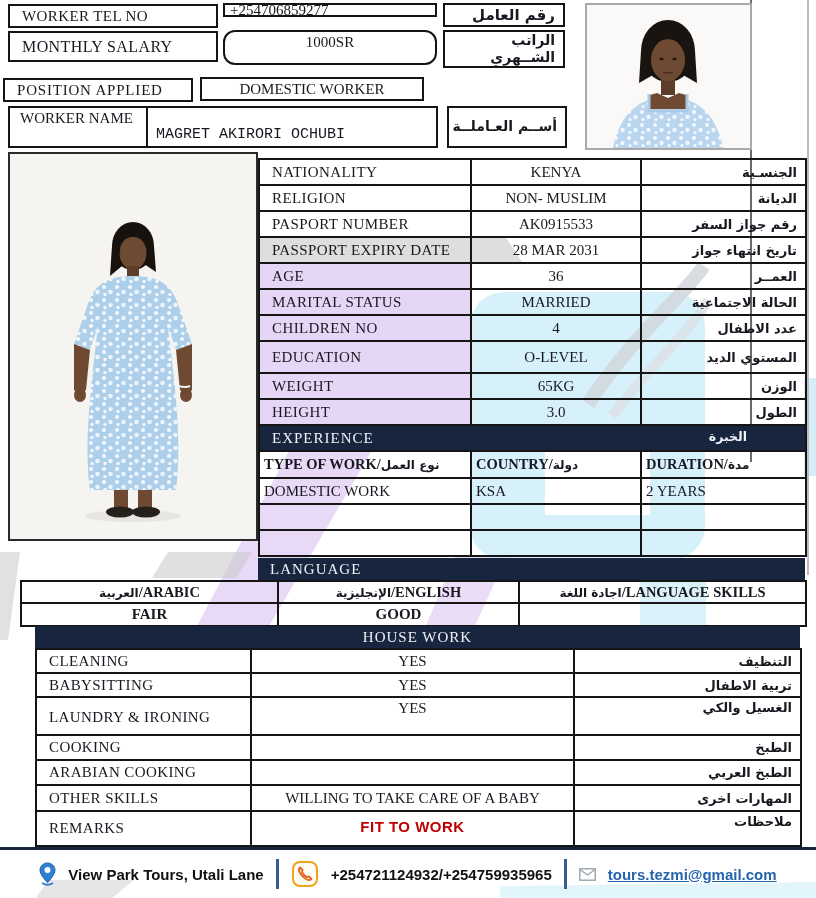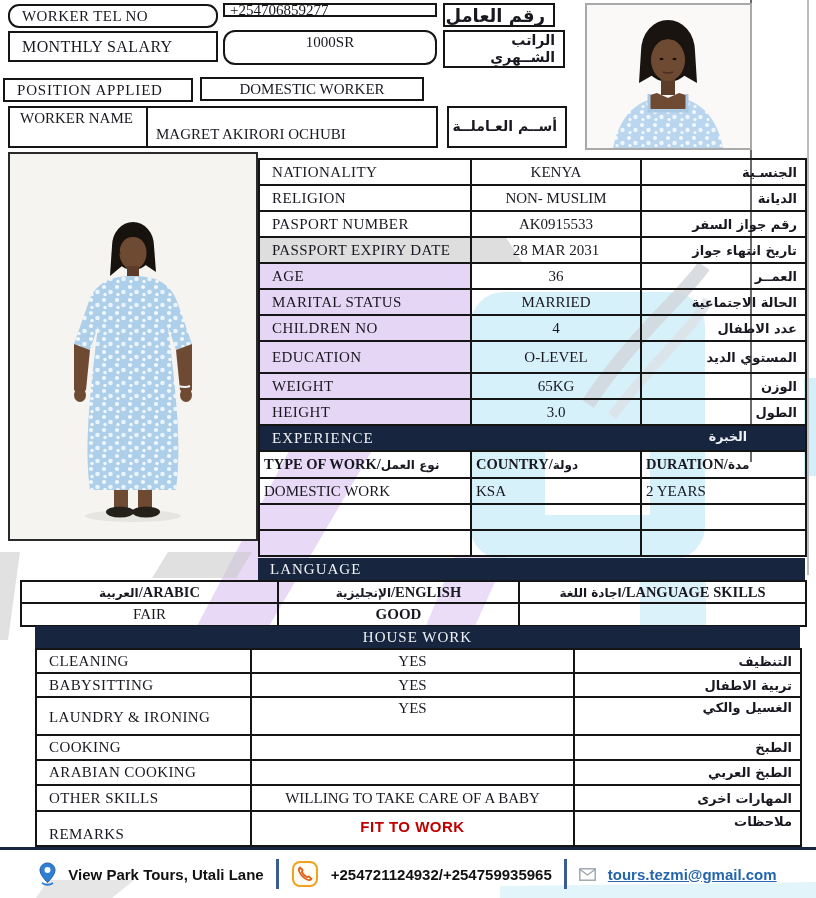--- a/index.html
+++ b/index.html
@@ -27,21 +27,21 @@
   .vline{position:absolute;z-index:0;}
   .footer-rule{position:absolute;left:0;top:847px;width:816px;height:3px;background:#17263E;z-index:2;}
   .footer{position:absolute;left:0;top:854px;width:816px;height:40px;display:flex;align-items:center;
           justify-content:center;gap:12px;font-family:"Liberation Sans",sans-serif;font-weight:bold;
           font-size:15px;color:#111;z-index:2;}
   .fsep{width:3px;height:30px;background:#3a5d8f;}
   .email{color:#2565AE;text-decoration:underline;}
   .red{color:#C00000;font-family:"Liberation Sans",sans-serif;font-weight:bold;letter-spacing:.5px;}
   .wn-box{display:flex;}
   .wn-left{width:138px;border-right:2px solid #151515;padding:2px 0 0 10px;font-size:15px;box-sizing:border-box;}
-  .wn-right{flex:1;display:flex;align-items:flex-end;padding:0 0 3px 8px;font-size:15px;}
+  .wn-right{flex:1;display:flex;align-items:flex-end;padding:0 0 3px 8px;font-size:15px;font-family:Liberation Mono, monospace;}
   .ar2{line-height:1.25;align-items:center;text-align:right;display:flex;}
 </style>
 </head>
 <body>
 
 <div class="page">
 
   <svg class="wm" width="816" height="898">
     <polygon points="180,238 505,236 522,262 180,264" fill="#C3C3C3" opacity="0.55"></polygon>
     <polygon points="250,262 470,262 470,430 252,430" fill="#D2B4EE" opacity="0.55"></polygon>
@@ -57,23 +57,23 @@
     <polygon points="168,552 252,552 236,578 152,578" fill="#C6C6C6" opacity="0.55"></polygon>
     <polygon points="0,552 20,552 8,640 0,640" fill="#CDCDCD" opacity="0.6"></polygon>
     <polygon points="48,880 134,880 112,898 36,898" fill="#CDCDCD" opacity="0.5"></polygon>
   </svg>
 
   <div class="vline" style="left:750px;top:0;width:2px;height:462px;background:#6a6a6a;"></div>
   <div class="vline" style="left:807px;top:0;width:2px;height:575px;background:#bdbdbd;"></div>
 
   <div class="layer">
 
-    <div class="box lbl" style="left:8px;top:4px;width:210px;height:24px;border-radius:11px;">WORKER TEL NO</div>
+    <div class="box lbl" style="left:8px;top:4px;width:210px;height:24px;">WORKER TEL NO</div>
     <div class="box val" style="left:223px;top:3px;width:214px;height:14px;justify-content:flex-start;padding-left:5px;">+254706859277</div>
-    <div class="box ar" style="left:443px;top:3px;width:112px;height:24px;font-size:18px;">رقم العامل</div>
+    <div class="box ar" style="left:443px;top:3px;width:122px;height:24px;font-size:15px;">رقم العامل</div>
 
     <div class="box lbl" style="left:8px;top:31px;width:210px;height:31px;font-size:16px;">MONTHLY SALARY</div>
     <div class="box val" style="left:223px;top:30px;width:214px;height:35px;align-items:flex-start;padding-top:2px;border-radius:12px;">1000SR</div>
     <div class="box ar ar2" style="left:443px;top:30px;width:122px;height:38px;font-size:14px;">الراتب الشــهري</div>
 
     <div class="box lbl" style="left:3px;top:78px;width:190px;height:24px;letter-spacing:.8px;">POSITION APPLIED</div>
     <div class="box val" style="left:200px;top:77px;width:224px;height:24px;">DOMESTIC WORKER</div>
 
     <div class="box wn-box" style="left:8px;top:106px;width:430px;height:42px;">
       <div class="wn-left">WORKER NAME</div>
@@ -234,21 +234,21 @@
           <col style="width:241px">
           <col style="width:287px">
         </colgroup>
       <tbody>
           <tr style="height:22px">
         <td class="c"><span dir="rtl"><b style="font-size:14.5px">ARABIC/</b><span style="font-family:'DejaVu Sans',sans-serif;font-size:12px;font-weight:bold;">العربية</span></span></td>
         <td class="c"><span dir="rtl"><b style="font-size:14.5px">ENGLISH/</b><span style="font-family:'DejaVu Sans',sans-serif;font-size:12px;font-weight:bold;">الإنجليزية</span></span></td>
         <td class="c"><span dir="rtl"><b style="font-size:14.5px">LANGUAGE SKILLS/</b><span style="font-family:'DejaVu Sans',sans-serif;font-size:12px;font-weight:bold;">اجادة اللغة</span></span></td>
       </tr>
       <tr style="height:23px">
-        <td class="c" style="font-weight:normal;border-radius:6px;">FAIR</td>
+        <td class="c" style="font-weight:bold;border-radius:6px;">FAIR</td>
         <td class="c" style="font-weight:bold;">GOOD</td>
         <td class="c"></td>
       </tr>
     </tbody>
       </table>
 
     <div class="navybar" style="left:35px;top:626px;width:765px;height:22px;justify-content:center;">HOUSE WORK</div>
     <table class="grid" style="left:35px;top:648px;width:765px;">
       <colgroup>
           <col style="width:215px">
@@ -280,21 +280,21 @@
             <td class="l">ARABIAN COOKING</td>
             <td class="c"></td>
             <td class="a">الطبخ العربي</td>
           </tr>
       <tr style="height:26px">
             <td class="l">OTHER SKILLS</td>
             <td class="c">WILLING TO TAKE CARE OF  A BABY</td>
             <td class="a">المهارات اخرى</td>
           </tr>
       <tr style="height:35px;vertical-align:top;">
-            <td class="l" style="padding-top:14px;">REMARKS</td>
+            <td class="l" style="padding-top:8px;">REMARKS</td>
             <td class="c red" style="padding-top:6px;font-size:15px;">FIT TO WORK</td>
             <td class="a" style="padding-top:2px;">ملاحظات</td>
           </tr>
     </tbody>
       </table>
   </div>
 
   <div class="footer-rule"></div>
   <div class="footer">
     <svg width="17" height="24" viewBox="0 0 17 24">

